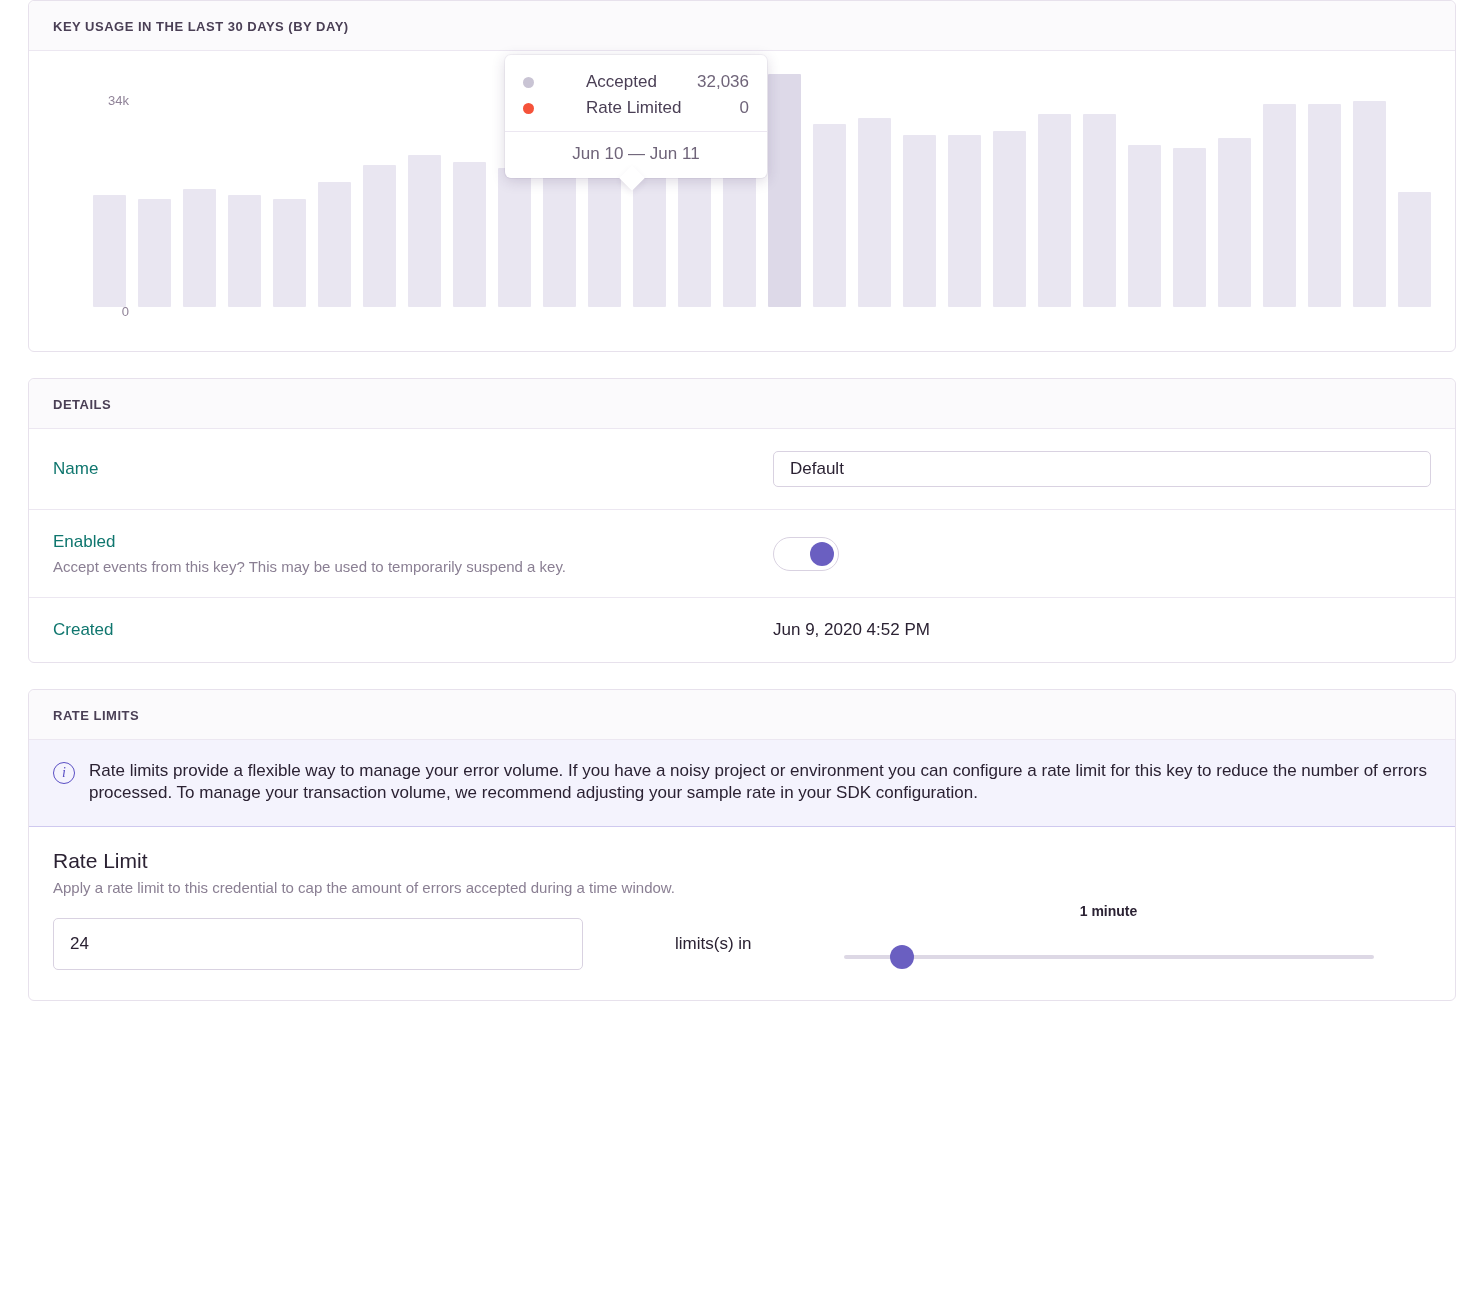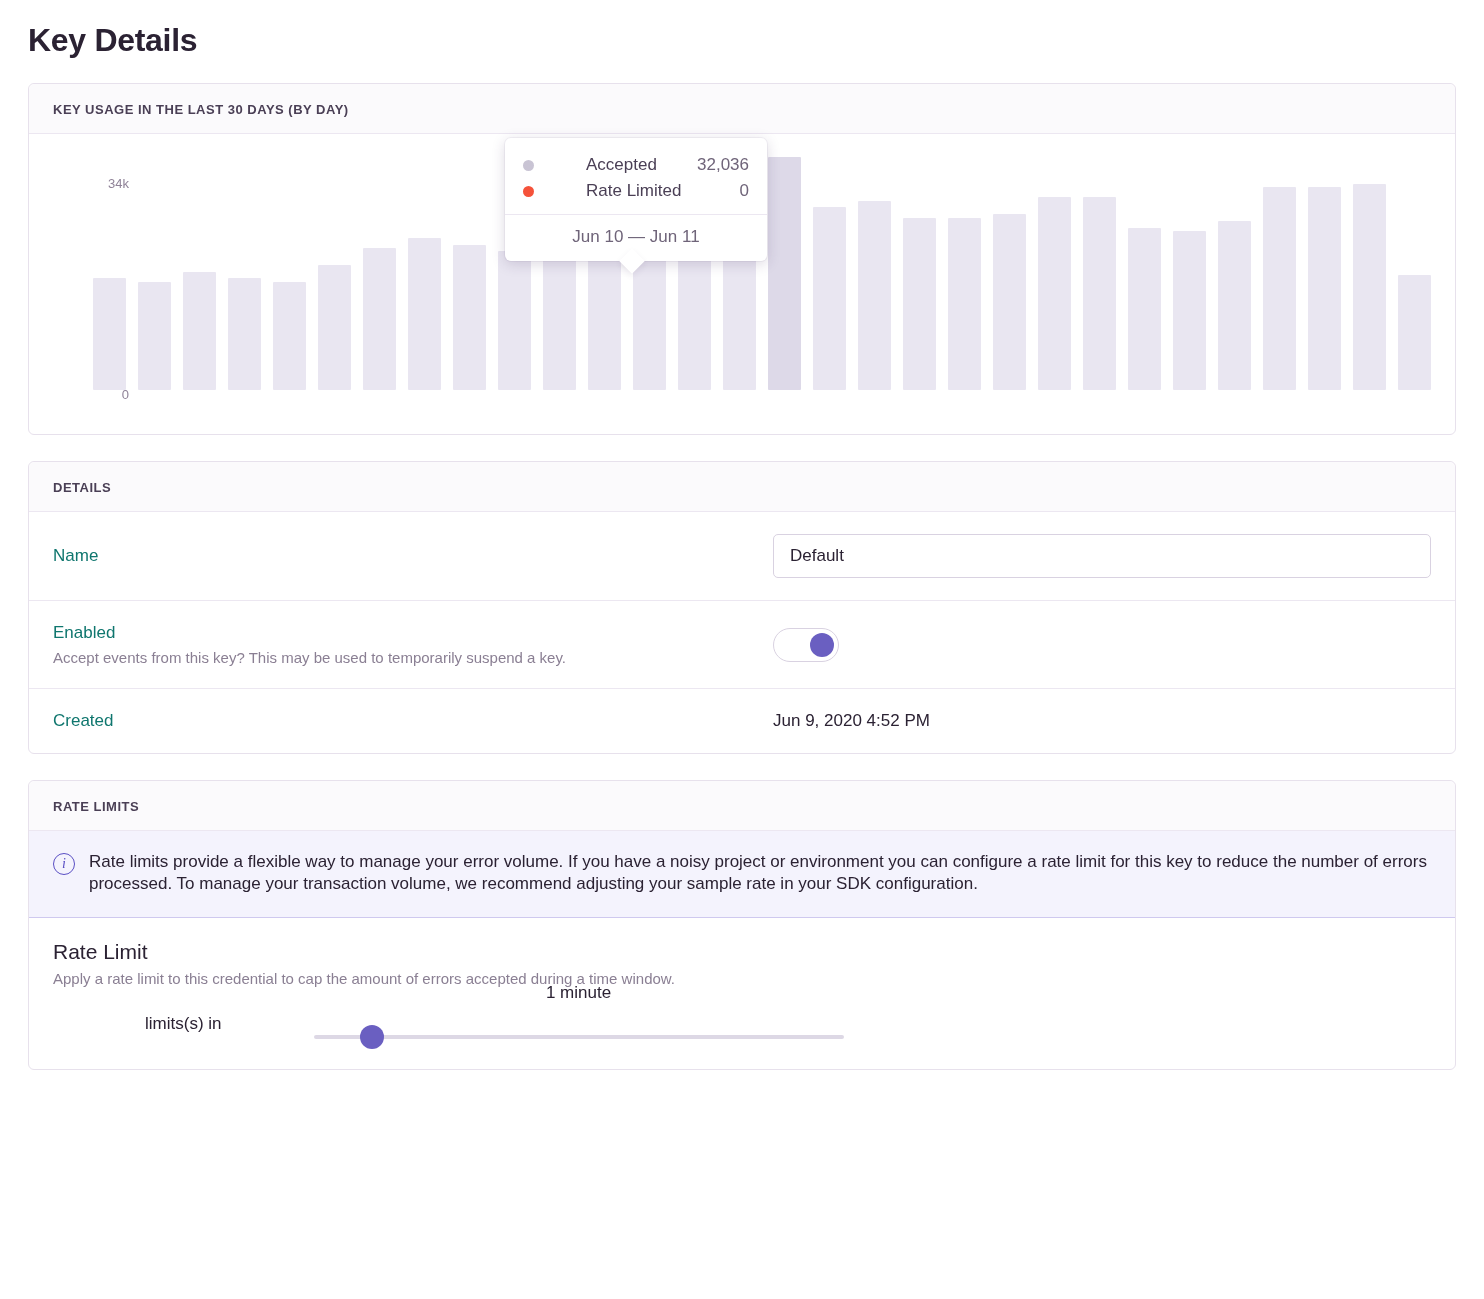--- a/index.html
+++ b/index.html
@@ -135,21 +135,21 @@
     font-size: 17px;
     color: #0f766e;
   }
   .row-help {
     font-size: 15px;
     color: #8a7f93;
     margin-top: 6px;
   }
   .text-input {
     width: 100%;
-    height: 44px;
+    height: 36px;
     border: 1px solid #d9d2e1;
     border-radius: 5px;
     font-size: 17px;
     color: #2b2233;
     padding: 0 16px;
     font-family: "Liberation Sans", sans-serif;
     background: #fff;
   }
   .toggle {
     width: 66px; height: 34px;
@@ -224,22 +224,22 @@
     margin-left: 92px;
     width: 530px;
     position: relative;
     padding-top: 4px;
   }
   .slider-value {
     position: absolute;
     top: -26px;
     left: 0; right: 0;
     text-align: center;
-    font-size: 17px;
-    font-weight: normal;
+    font-size: 14px;
+    font-weight: bold;
     color: #2b2233;
   }
   .slider-track {
     position: relative;
     height: 4px;
     border-radius: 2px;
     background: #ddd8e5;
     margin-top: 22px;
   }
   .slider-knob {
@@ -251,21 +251,20 @@
     background: #6a5fc1;
     transform: translateX(-50%);
     cursor: pointer;
   }
 </style>
 </head>
 <body>
 
 <div class="page">
 
-  <h1 class="page-title">Key Details</h1>
 
   <section class="panel">
     <div class="panel-header">Key usage in the last 30 days (by day)</div>
 
     <div class="chart-body">
       <div class="chart-area">
         <div class="axis-label axis-top">34k</div>
         <div class="axis-label axis-bottom">0</div>
         <div class="bars" id="bars">
             <div class="bar" title="May 12: 16500" style="height: 48.5294%;"></div>
@@ -360,20 +359,21 @@
     <div class="alert">
       <div class="alert-icon">i</div>
       <div class="alert-text">Rate limits provide a flexible way to manage your error volume. If you have a noisy project or environment you can configure a rate limit for this key to reduce the number of errors processed. To manage your transaction volume, we recommend adjusting your sample rate in your SDK configuration.</div>
     </div>
 
     <div class="rl-block">
       <div class="rl-title">Rate Limit</div>
       <div class="rl-help">Apply a rate limit to this credential to cap the amount of errors accepted during a time window.</div>
 
       <div class="rl-controls">
+        <input class="rl-input" type="text" value="24" style="">
         <div class="rl-in-label">limits(s) in</div>
 
         <div class="slider-wrap">
           <div class="slider-value">1 minute</div>
           <div class="slider-track">
             <div class="slider-knob"></div>
           </div>
         </div>
       </div>
     </div>

